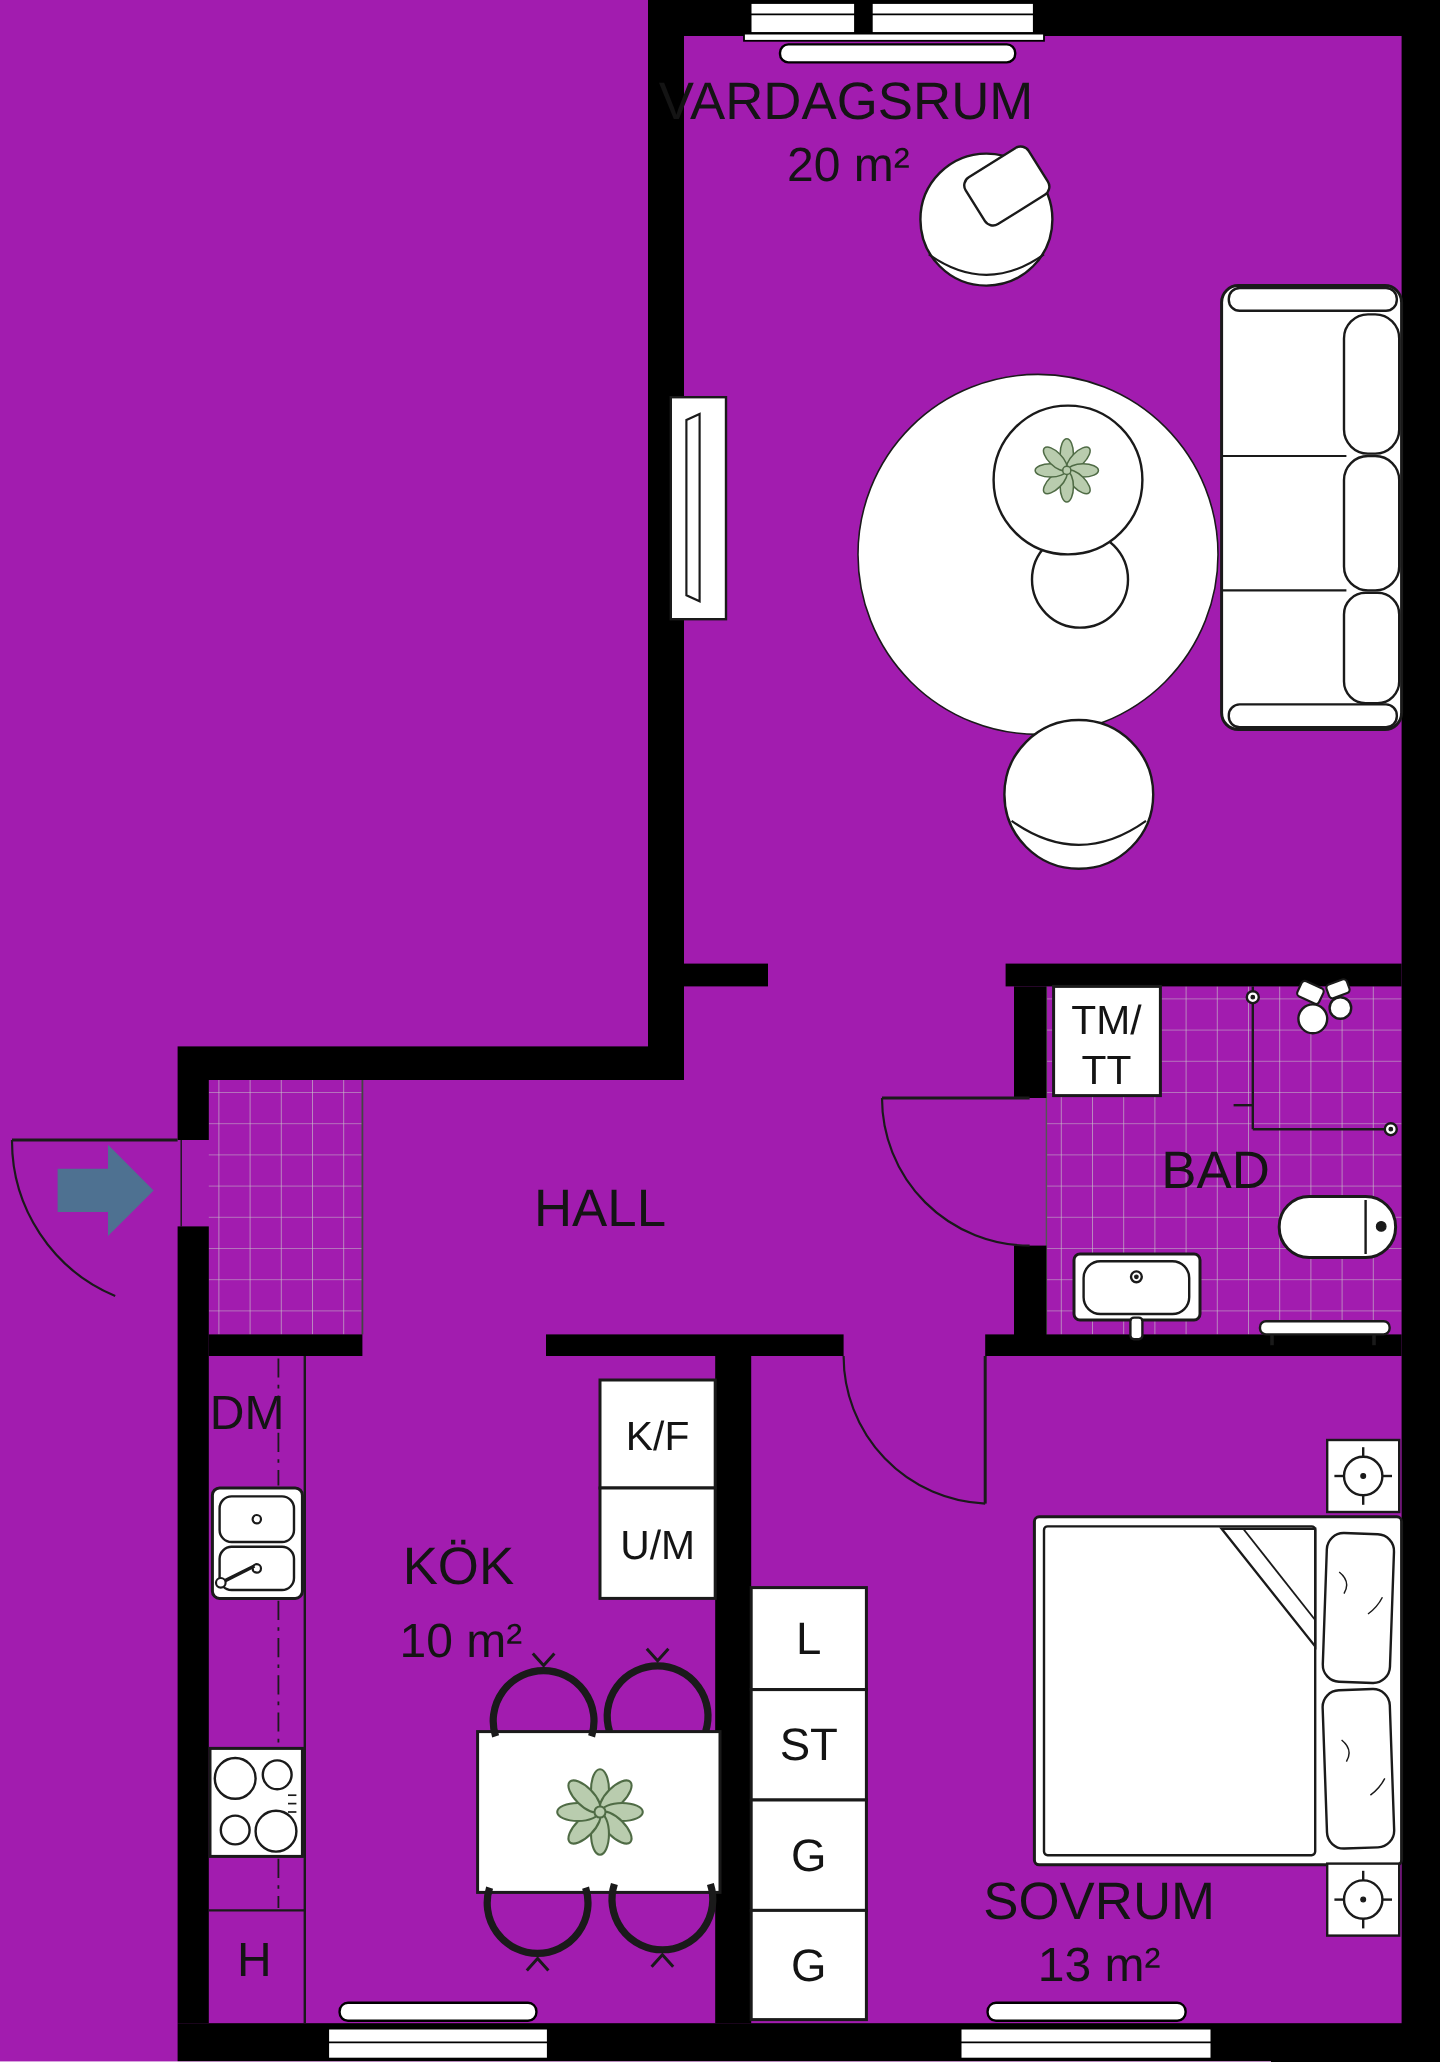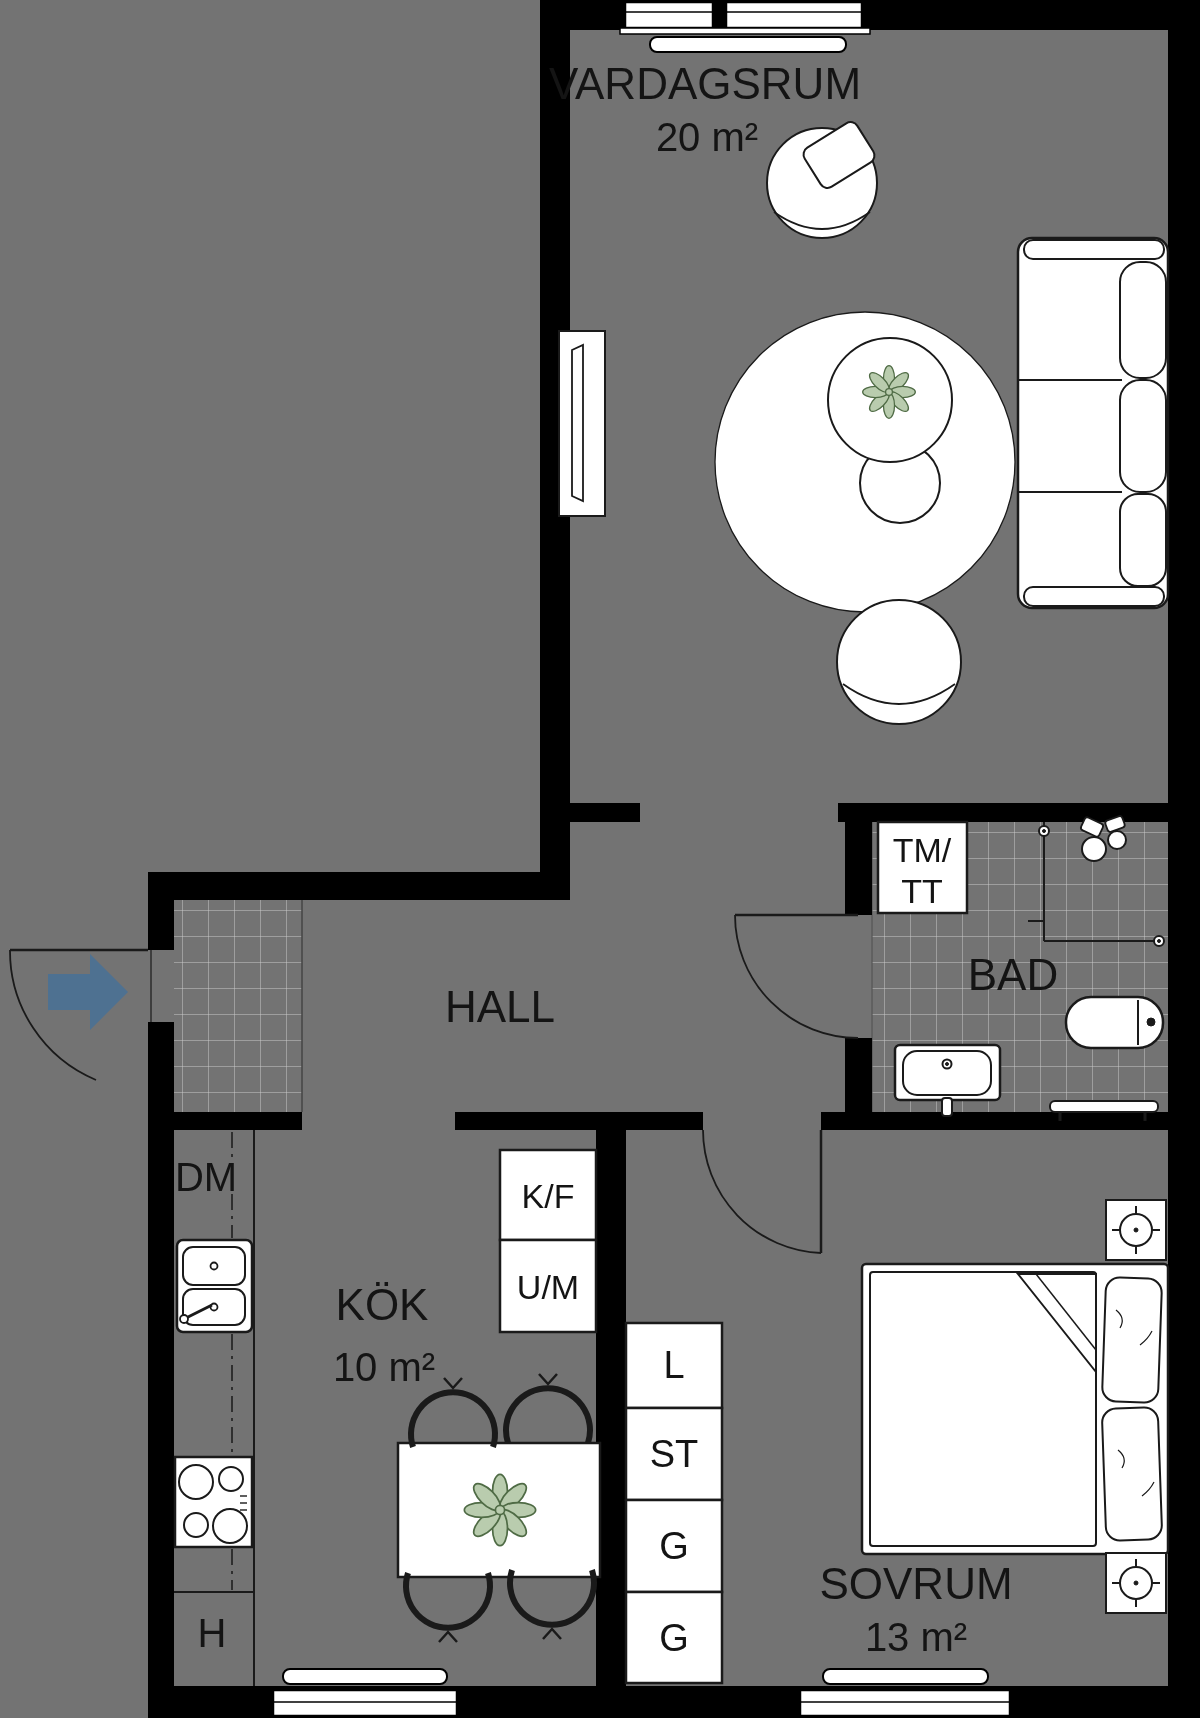--- a/index.html
+++ b/index.html
@@ -1,16 +1,16 @@
 <!DOCTYPE html>
 <html><head>
 <meta charset="utf-8">
 <style>
   html,body{margin:0;padding:0;background:#fff;}
-  .page{position:relative;width:1200px;height:1718px;background:#737373;overflow:hidden;}
+  .page{position:relative;width:1200px;height:1718px;background:#a21caf;overflow:hidden;}
   svg{display:block;}
   text{font-family:"Liberation Sans",sans-serif;fill:#141414;}
   .room-label{font-size:44px;}
   .area-label{font-size:40px;}
   .appl-label{font-size:34px;}
   .appl-label-lg{font-size:40px;}
   .closet-label{font-size:38px;}
 </style>
 </head>
 <body>

